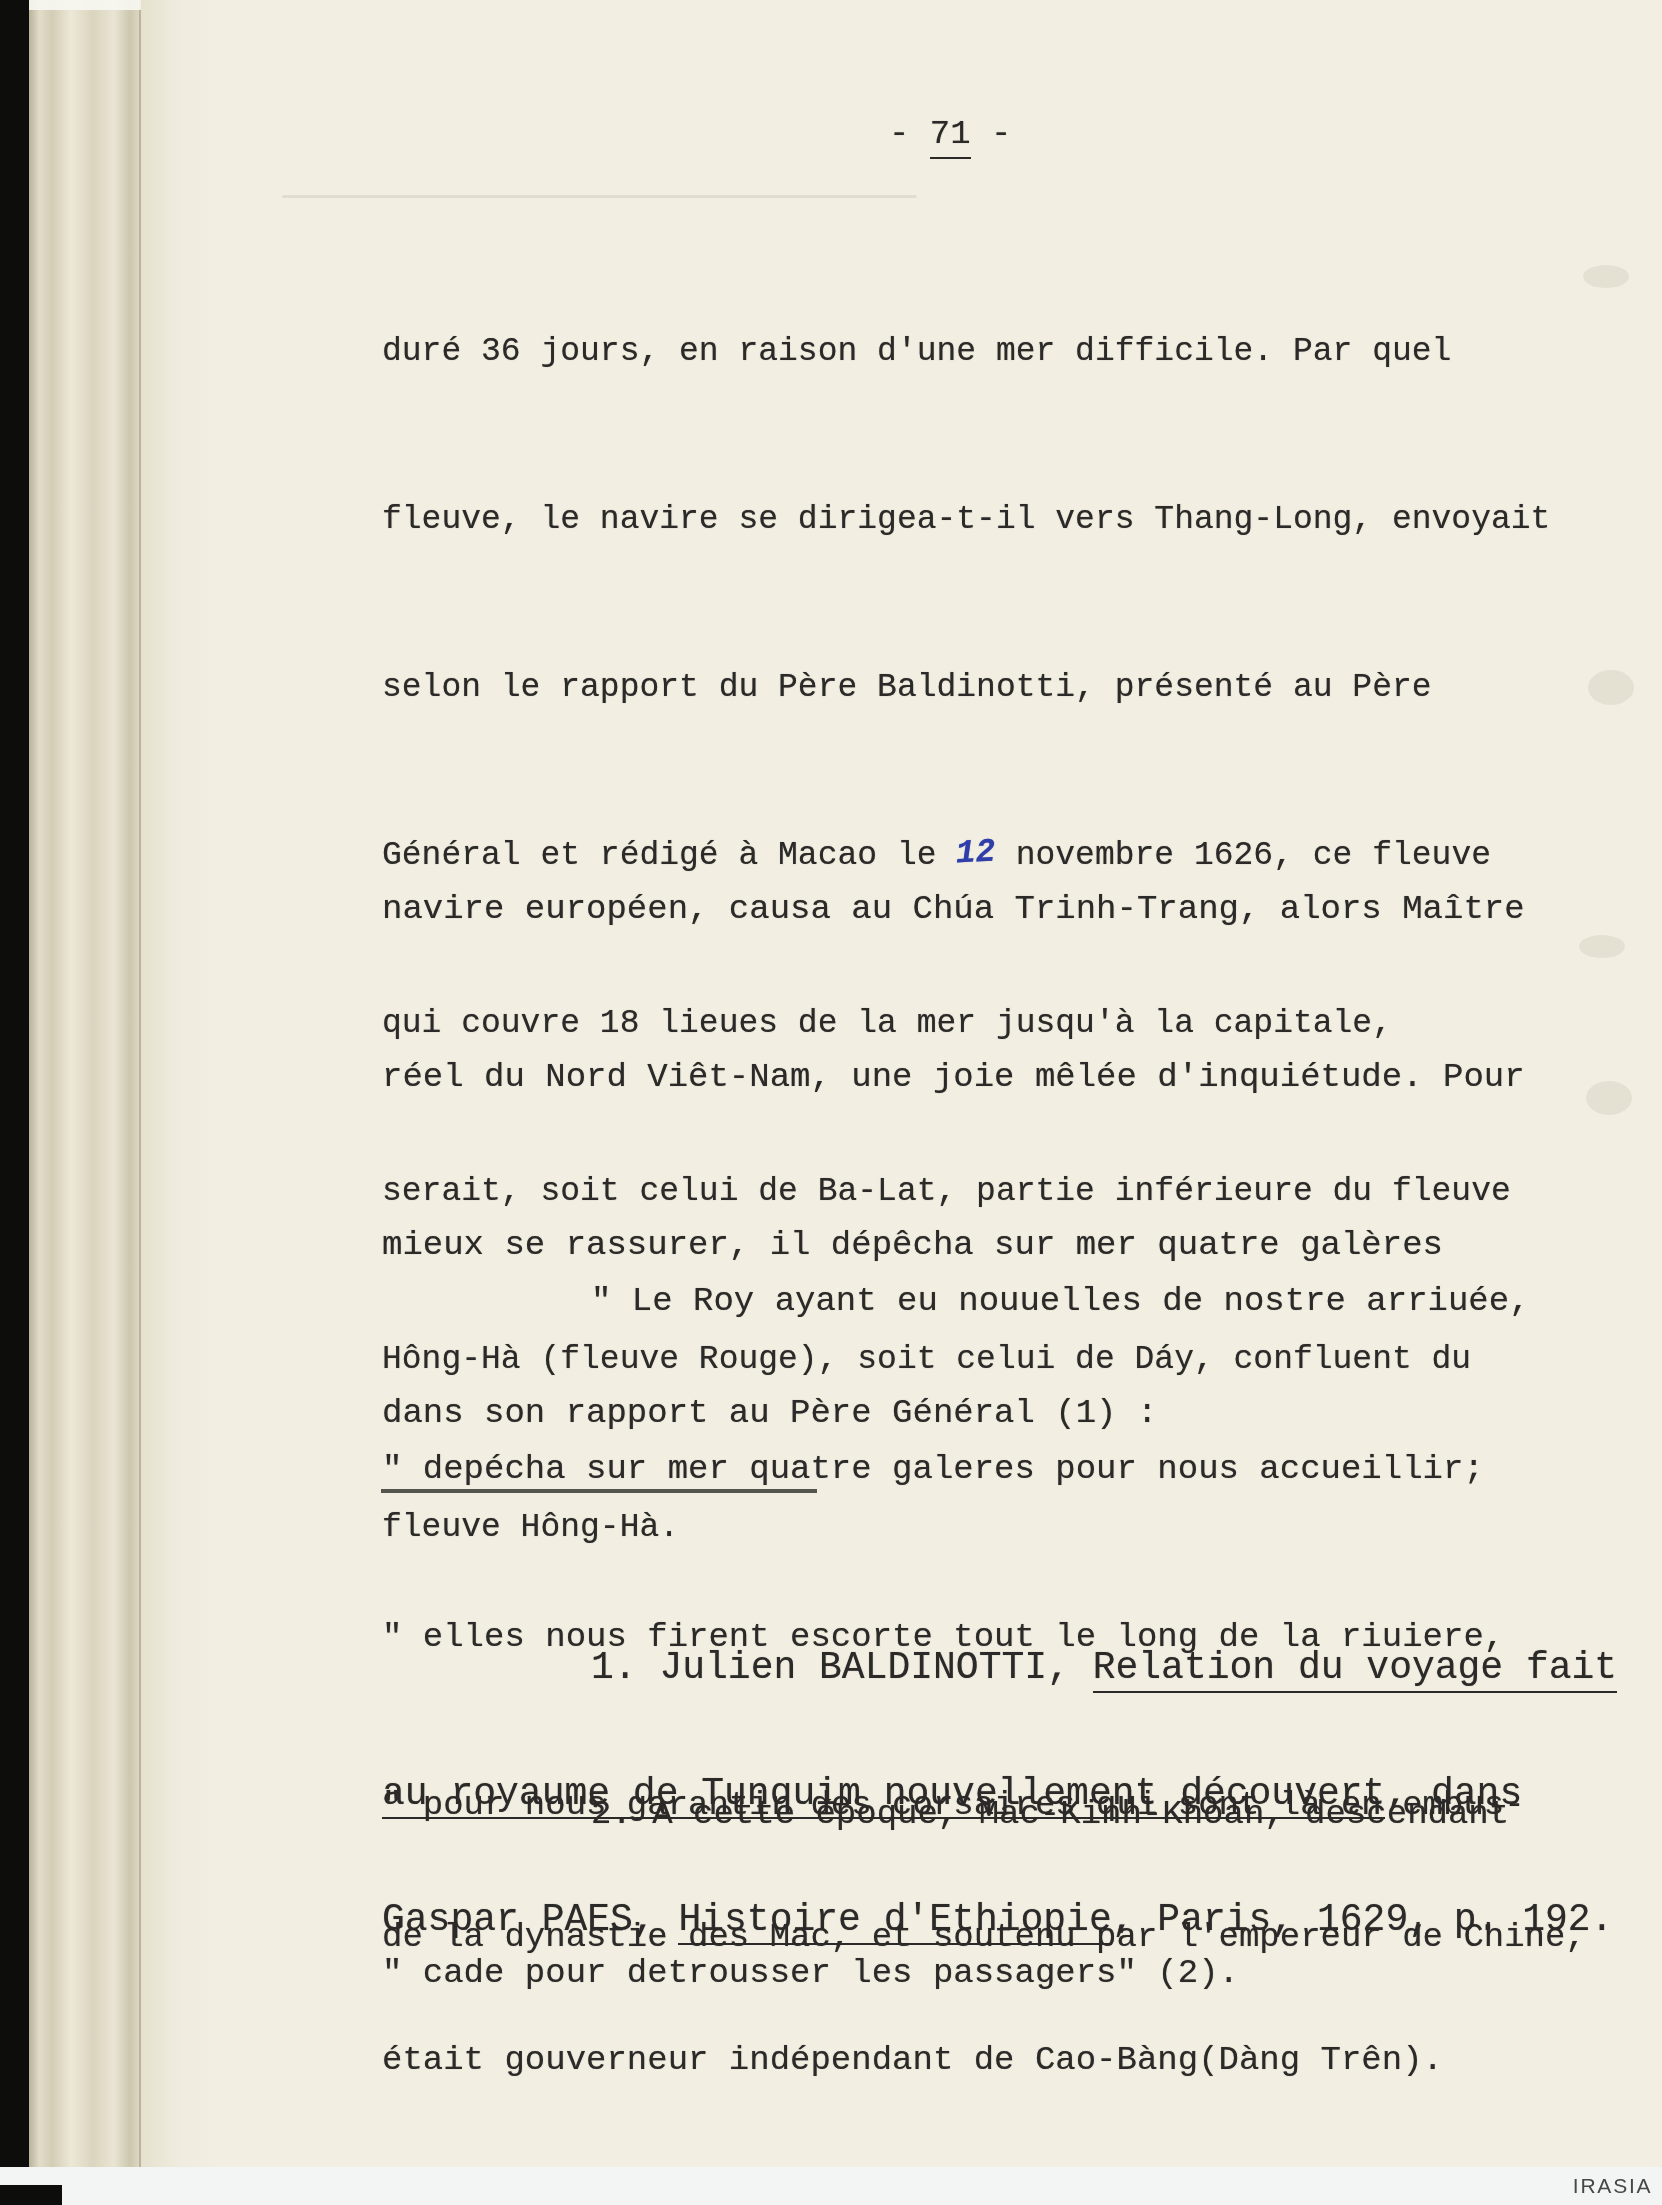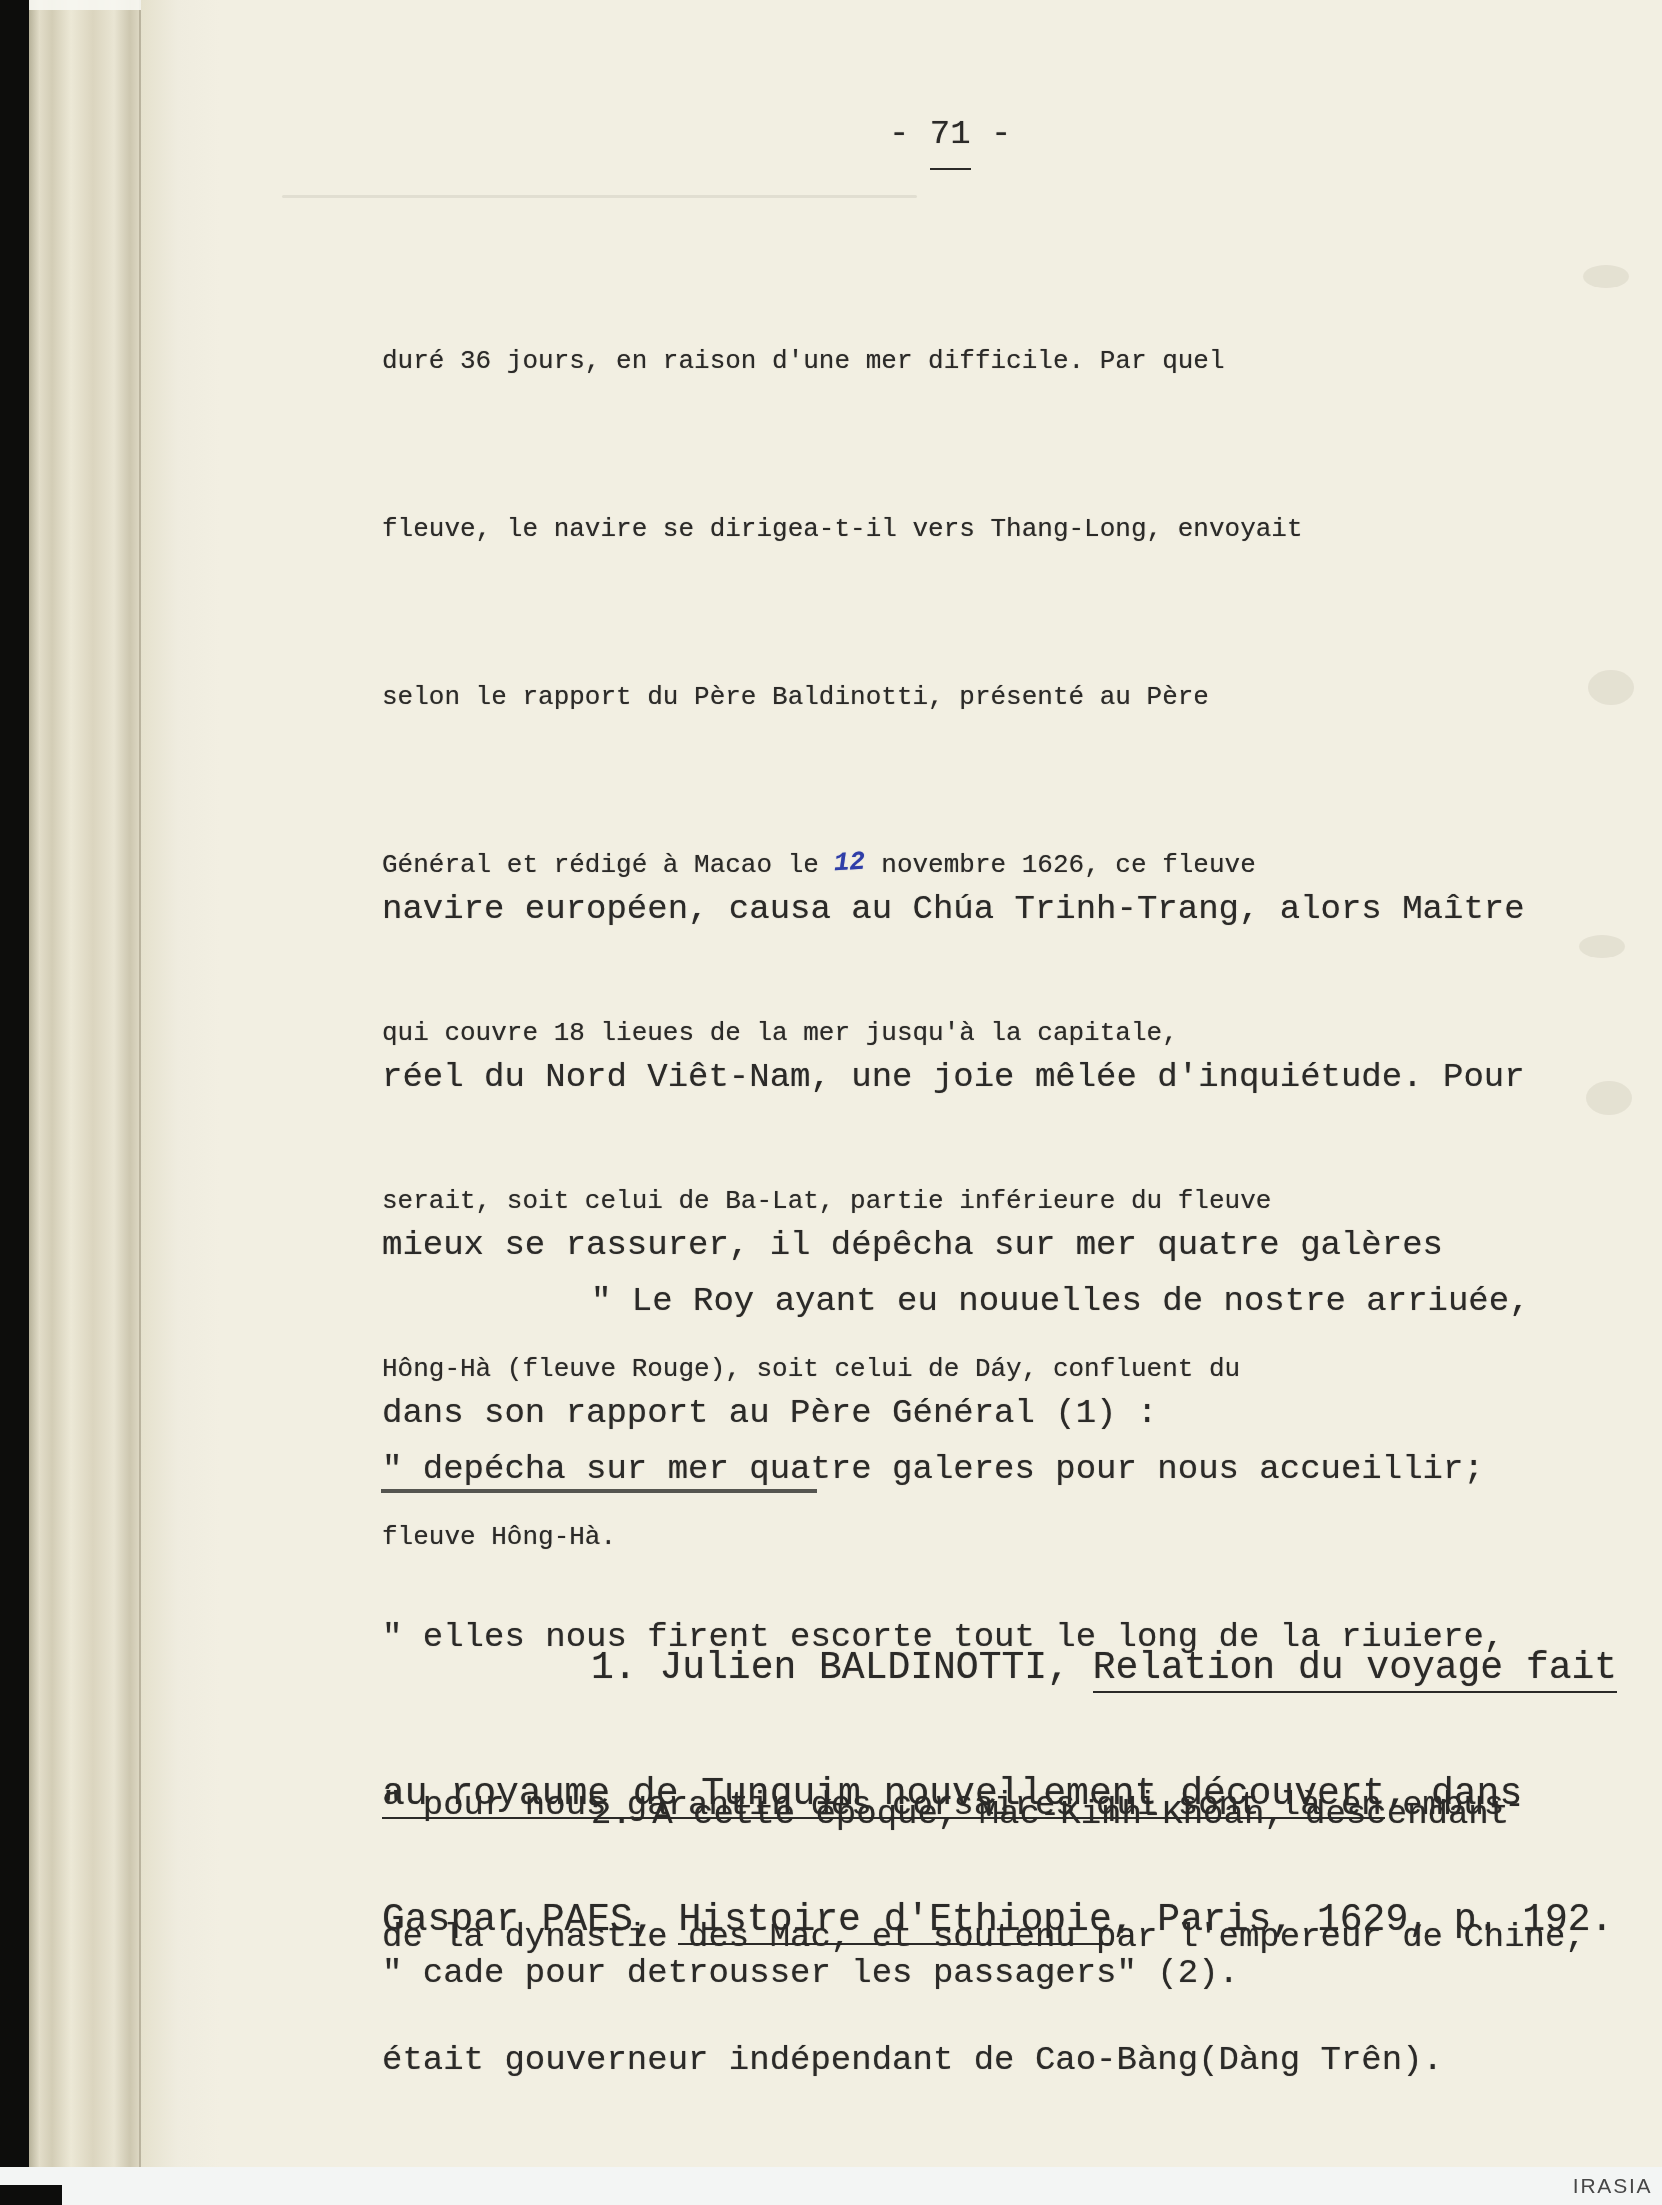--- a/index.html
+++ b/index.html
@@ -13,28 +13,28 @@
     background:linear-gradient(90deg,#b7b29a 0px,#e2ddc9 10.6px,#d3cdb6 23px,#ece8d6 42px,#dbd5bf 64px,#e9e5d3 85px,#cdc7b0 101px,#dfdac6 112px);}
   .page-stack:after{content:"";position:absolute;right:-1.8px;top:0;width:3.5px;height:100%;
     background:rgba(120,112,88,.35);}
   .top-sliver{position:absolute;left:29px;top:0;width:265px;height:9.7px;background:#f7f7f2;opacity:.9;}
 
   
   .page{position:absolute;left:141px;top:0;width:1522px;height:2186px;
     background:linear-gradient(90deg,#e5e1cd 0px,#efecdf 37px,#f2efe2 79px,#f2efe2 100%);}
   .txt{position:absolute;color:#2b2a28;text-shadow:0 0 0.9px rgba(43,42,40,.55);white-space:pre;}
   .pagenum{left:748px;top:115px;font-size:34px;}
-  .para1{left:241px;top:221px;font-size:26px;line-height:56px;}
+  .para1{left:241px;top:212px;font-size:33px;line-height:56px;}
   .para2{left:241px;top:769px;font-size:34px;line-height:56px;}
   .quote{left:241px;top:1161px;font-size:34px;line-height:56px;}
   .fn1{left:241px;top:1563px;font-size:38px;line-height:42px;}
   .fn2{left:241px;top:1712px;font-size:34px;line-height:41px;}
   .ind{padding-left:209px;}
   .u{border-bottom:2.6px solid #2b2a28;padding-bottom:1.8px;}
-  .unum{border-bottom:2.6px solid #2b2a28;padding-bottom:15px;font-family:Liberation Mono, monospace;}
+  .unum{border-bottom:2.6px solid #2b2a28;padding-bottom:4px;font-family:Liberation Mono, monospace;}
   .ink{color:#2f3ea8;font-style:italic;font-weight:bold;text-shadow:0 0 0.9px rgba(47,62,168,.6);
     display:inline-block;transform:rotate(-3deg) translateY(-2.6px);}
   .rule{position:absolute;left:240px;top:1489px;width:436px;height:3.5px;background:#3a3936;opacity:.85;}
 
   
   .streak{position:absolute;left:141px;top:195px;width:635px;height:2.6px;background:#7d7868;opacity:.14;border-radius:1.8px;}
   .smudge{position:absolute;width:46px;height:23px;background:#8a8470;opacity:.13;border-radius:50%;}
   .sm1{left:1442px;top:265px;}
   .sm2{left:1447px;top:670px;height:35px;}
   .sm3{left:1438px;top:935px;}

